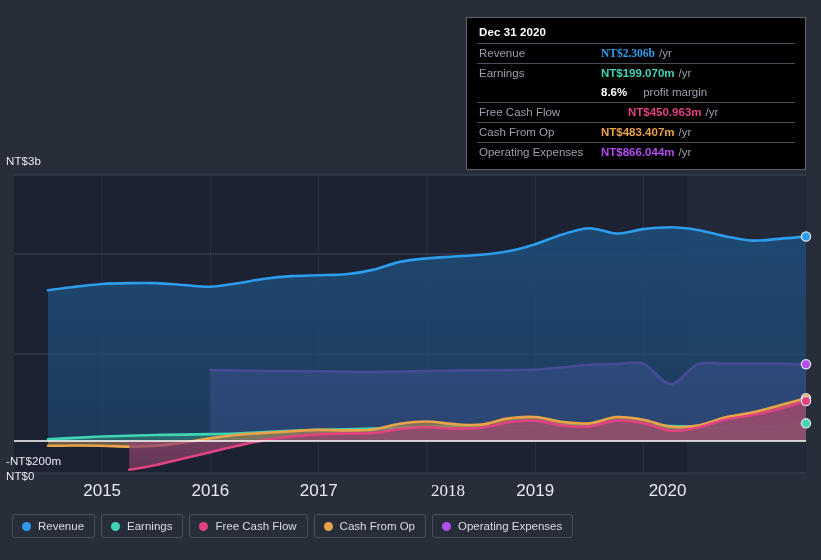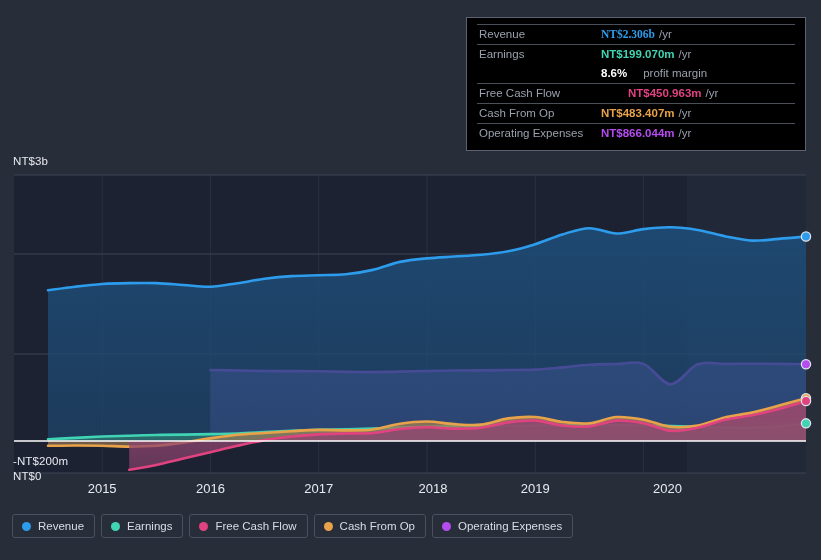--- a/index.html
+++ b/index.html
@@ -33,28 +33,28 @@
   }
 
   
   .axis-label {
     position: absolute;
     font-size: 11.5px;
     color: #e8eaf0;
     white-space: nowrap;
     letter-spacing: 0.1px;
   }
-  .y-label { left: 13px; }
+  .y-label { left: 6px; }
   #y-label-top    { top: 155px; }
   #y-label-zero   { top: 434px; margin-top: 36px; }
   #y-label-bottom { top: 455px; }
 
   .x-label {
     position: absolute;
-    font-size: 13px;
+    font-size: 17px;
     color: #e8eaf0;
     transform: translateX(-50%);
     top: 481px;
     white-space: nowrap;
   }
 
   
   #tooltip {
     position: absolute;
     left: 466px;
@@ -193,26 +193,27 @@
     </svg>
 
   <div class="axis-label y-label" id="y-label-top">NT$3b</div>
   <div class="axis-label y-label" id="y-label-zero">NT$0</div>
   <div class="axis-label y-label" id="y-label-bottom">-NT$200m</div>
 
   <div id="x-labels">
       <div class="x-label" style="left: 102.143px;">2015</div>
       <div class="x-label" style="left: 210.429px;">2016</div>
       <div class="x-label" style="left: 318.714px;">2017</div>
-      <div class="x-label" style="left: 433px;">2018</div>
+      <div class="x-label" style="left: 448px; font-family: Liberation Serif, serif;">2018</div>
       <div class="x-label" style="left: 535.286px;">2019</div>
       <div class="x-label" style="left: 643.571px; margin-left: 24px;">2020</div>
     </div>
 
   <div id="tooltip">
+    <div id="tooltip-date">Dec 31 2020</div>
     <div id="tooltip-rows">
         <div class="tt-row">
           <span class="tt-label">Revenue</span>
           <span><span class="tt-value" style="color: rgb(45, 156, 236); font-family: Liberation Serif, serif;">NT$2.306b</span><span class="tt-suffix">/yr</span></span>
         </div>
         <div class="tt-row">
           <span class="tt-label">Earnings</span>
           <span><span class="tt-value" style="color: rgb(65, 212, 180);">NT$199.070m</span><span class="tt-suffix">/yr</span></span>
         </div>
         <div class="tt-row no-rule">

